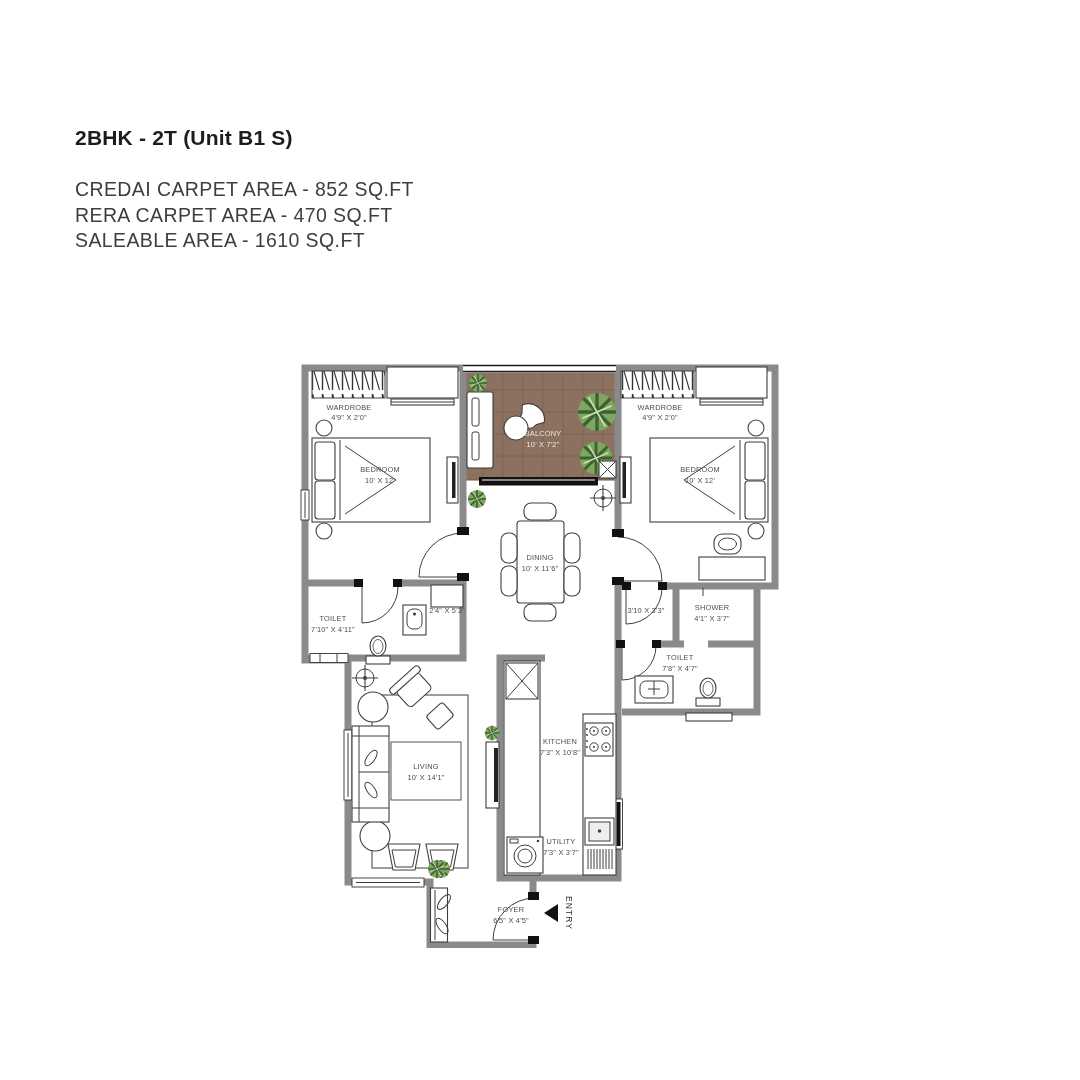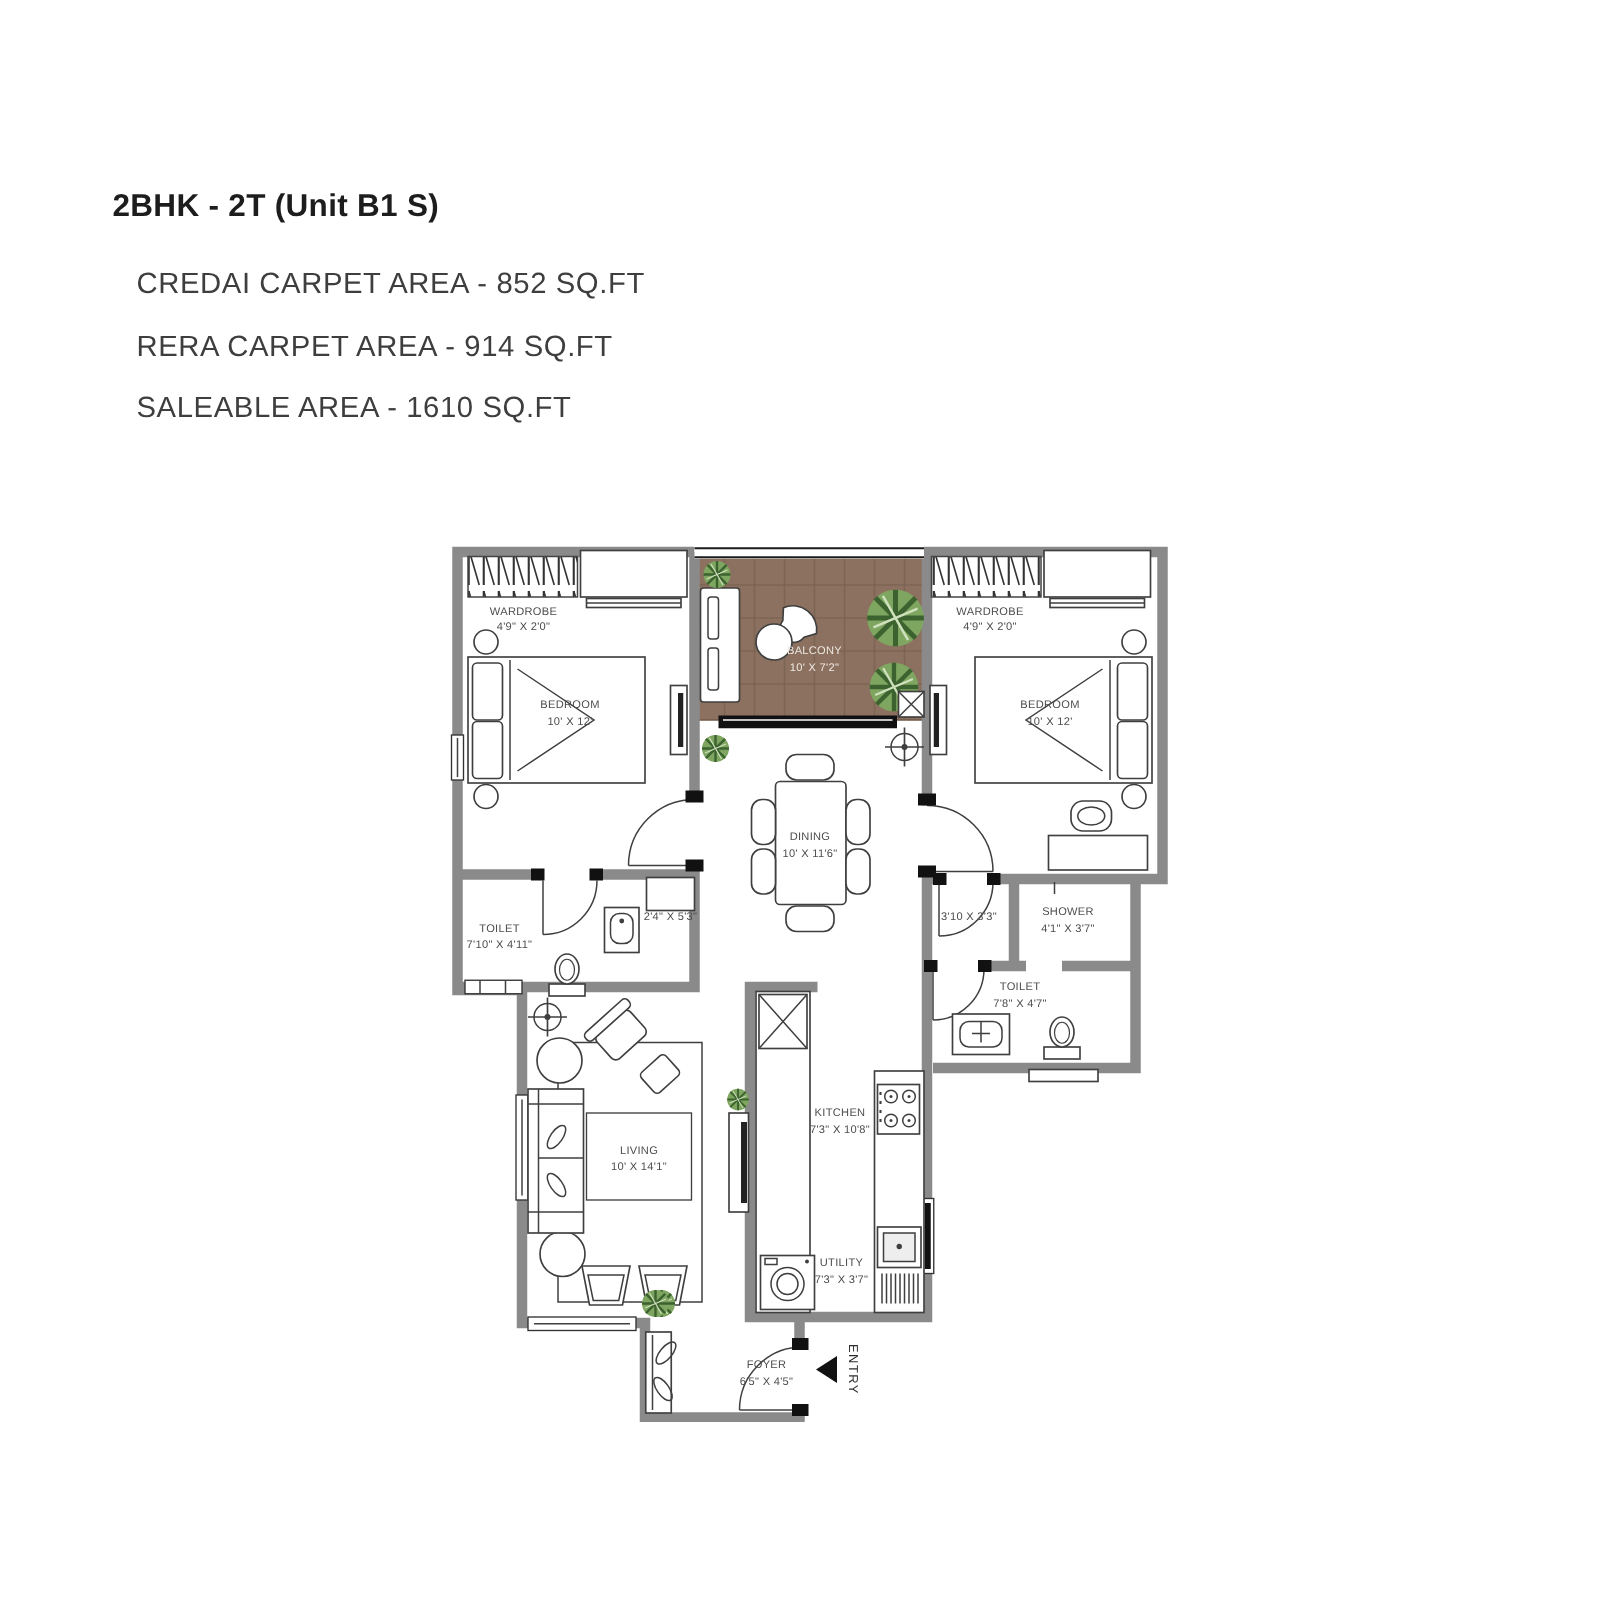--- a/index.html
+++ b/index.html
@@ -1,40 +1,40 @@
 <!DOCTYPE html>
 <html><head>
 <meta charset="utf-8">
 <style>
   html,body{margin:0;padding:0;background:#ffffff;}
   .page{position:relative;width:1080px;height:948px;background:#ffffff;overflow:hidden;
         font-family:"Liberation Sans",sans-serif;}
   .header{position:absolute;left:75px;top:126px;}
   .header h1{margin:0 0 27px 0;font-size:21px;font-weight:700;color:#1d1d1d;letter-spacing:.2px;}
-  .header p{margin:16px;font-size:19.5px;font-weight:400;color:#3e3e3e;line-height:25.5px;letter-spacing:.4px;}
+  .header p{margin:0;font-size:19.5px;font-weight:400;color:#3e3e3e;line-height:25.5px;letter-spacing:.4px;}
   svg.plan{position:absolute;left:0;top:0;}
   .wall{stroke:#8a8a8a;stroke-width:7;fill:none;}
   .furn{fill:#ffffff;stroke:#3f3f3f;stroke-width:1.1;}
   .thin{fill:none;stroke:#3f3f3f;stroke-width:1;}
   .arc{fill:none;stroke:#3f3f3f;stroke-width:1;}
   .jamb{fill:#111111;stroke:none;}
   .lbl{font-family:"Liberation Sans",sans-serif;font-size:7.4px;fill:#4d4d4d;text-anchor:middle;letter-spacing:.2px;}
   .wood{fill:#8c7160;stroke:#6f5a49;stroke-width:1;}
   .plank{stroke:#79624f;stroke-width:1;opacity:.75;}
   .win{fill:#ffffff;stroke:#333;stroke-width:.9;}
 </style>
 </head>
 <body>
 
 <div class="page">
 
   <div class="header">
     <h1>2BHK - 2T (Unit B1 S)</h1>
     <p>CREDAI CARPET AREA - 852 SQ.FT</p>
-    <p>RERA CARPET AREA - 914 SQ.FT</p>
+    <p>RERA CARPET AREA - 470 SQ.FT</p>
     <p>SALEABLE AREA - 1610 SQ.FT</p>
   </div>
 
   <svg class="plan" width="1080" height="1080" viewBox="0 0 1080 1080">
 
     <defs>
       <pattern id="hatch" width="10" height="28" patternUnits="userSpaceOnUse">
         <rect width="10" height="28" fill="#ffffff"></rect>
         <line x1="2.5" y1="2" x2="2.5" y2="26" stroke="#333" stroke-width="1.4"></line>
         <line x1="2.5" y1="2" x2="9.5" y2="26" stroke="#333" stroke-width="1.1"></line>

